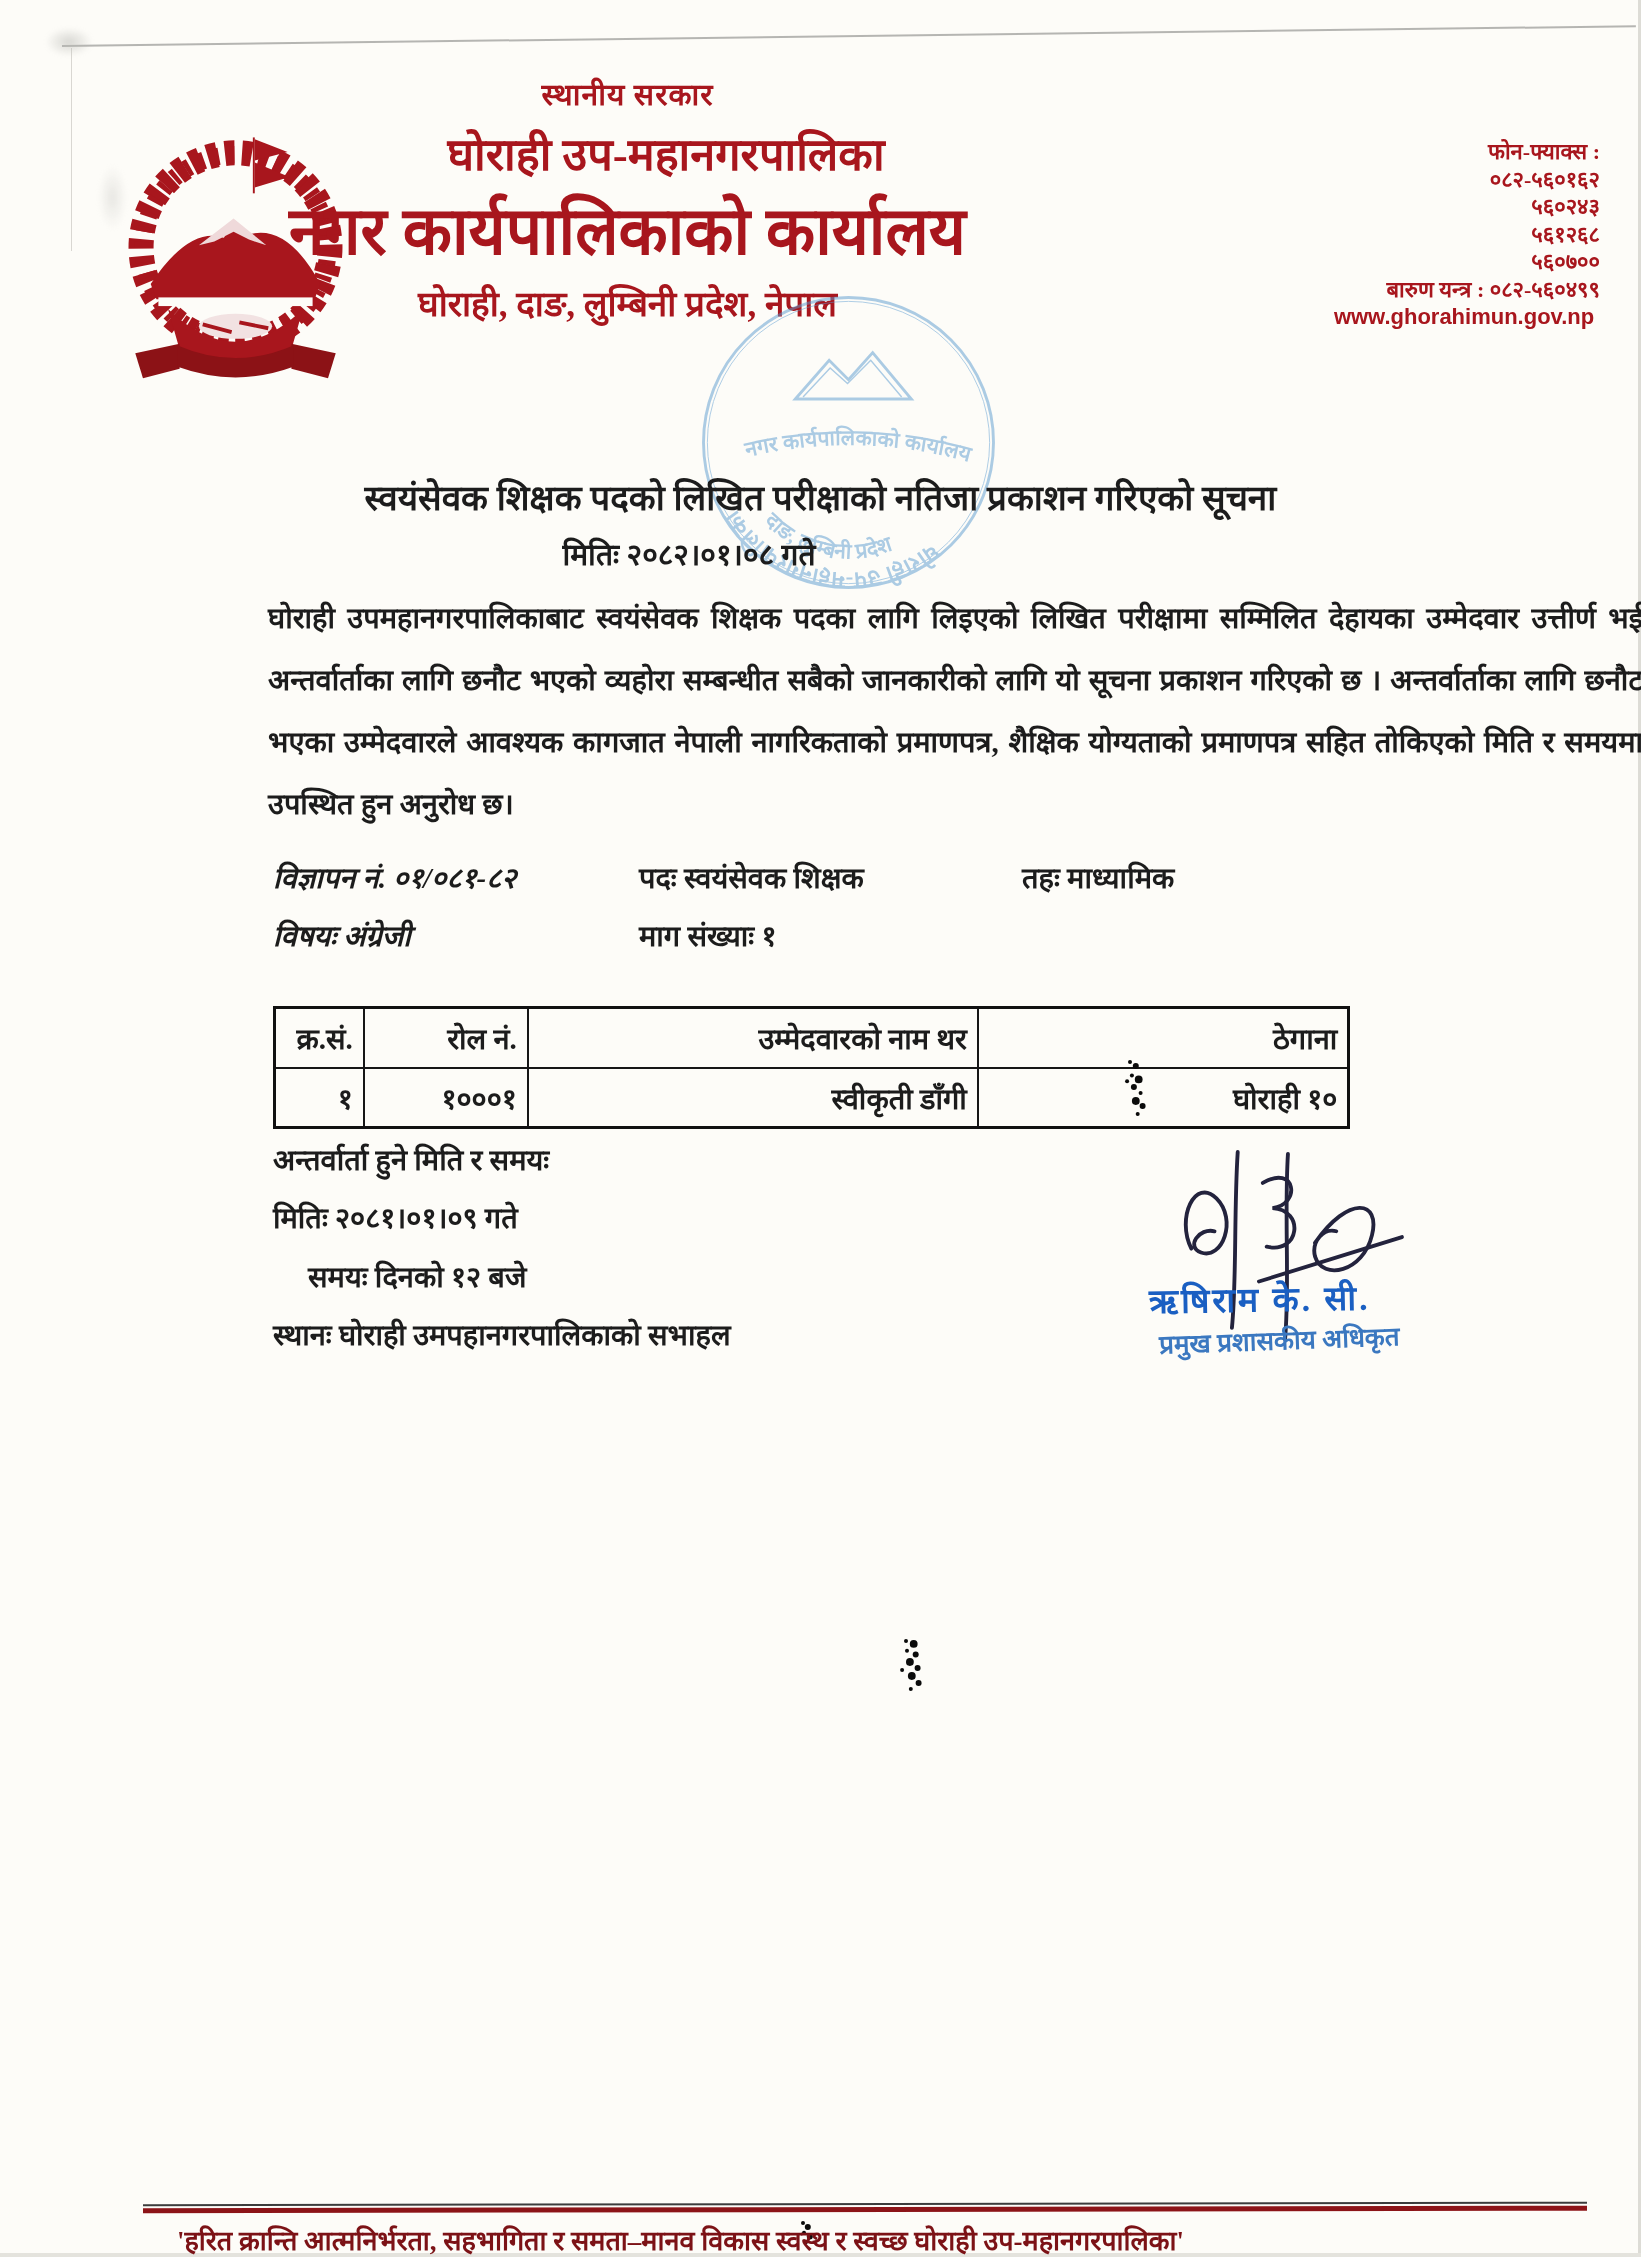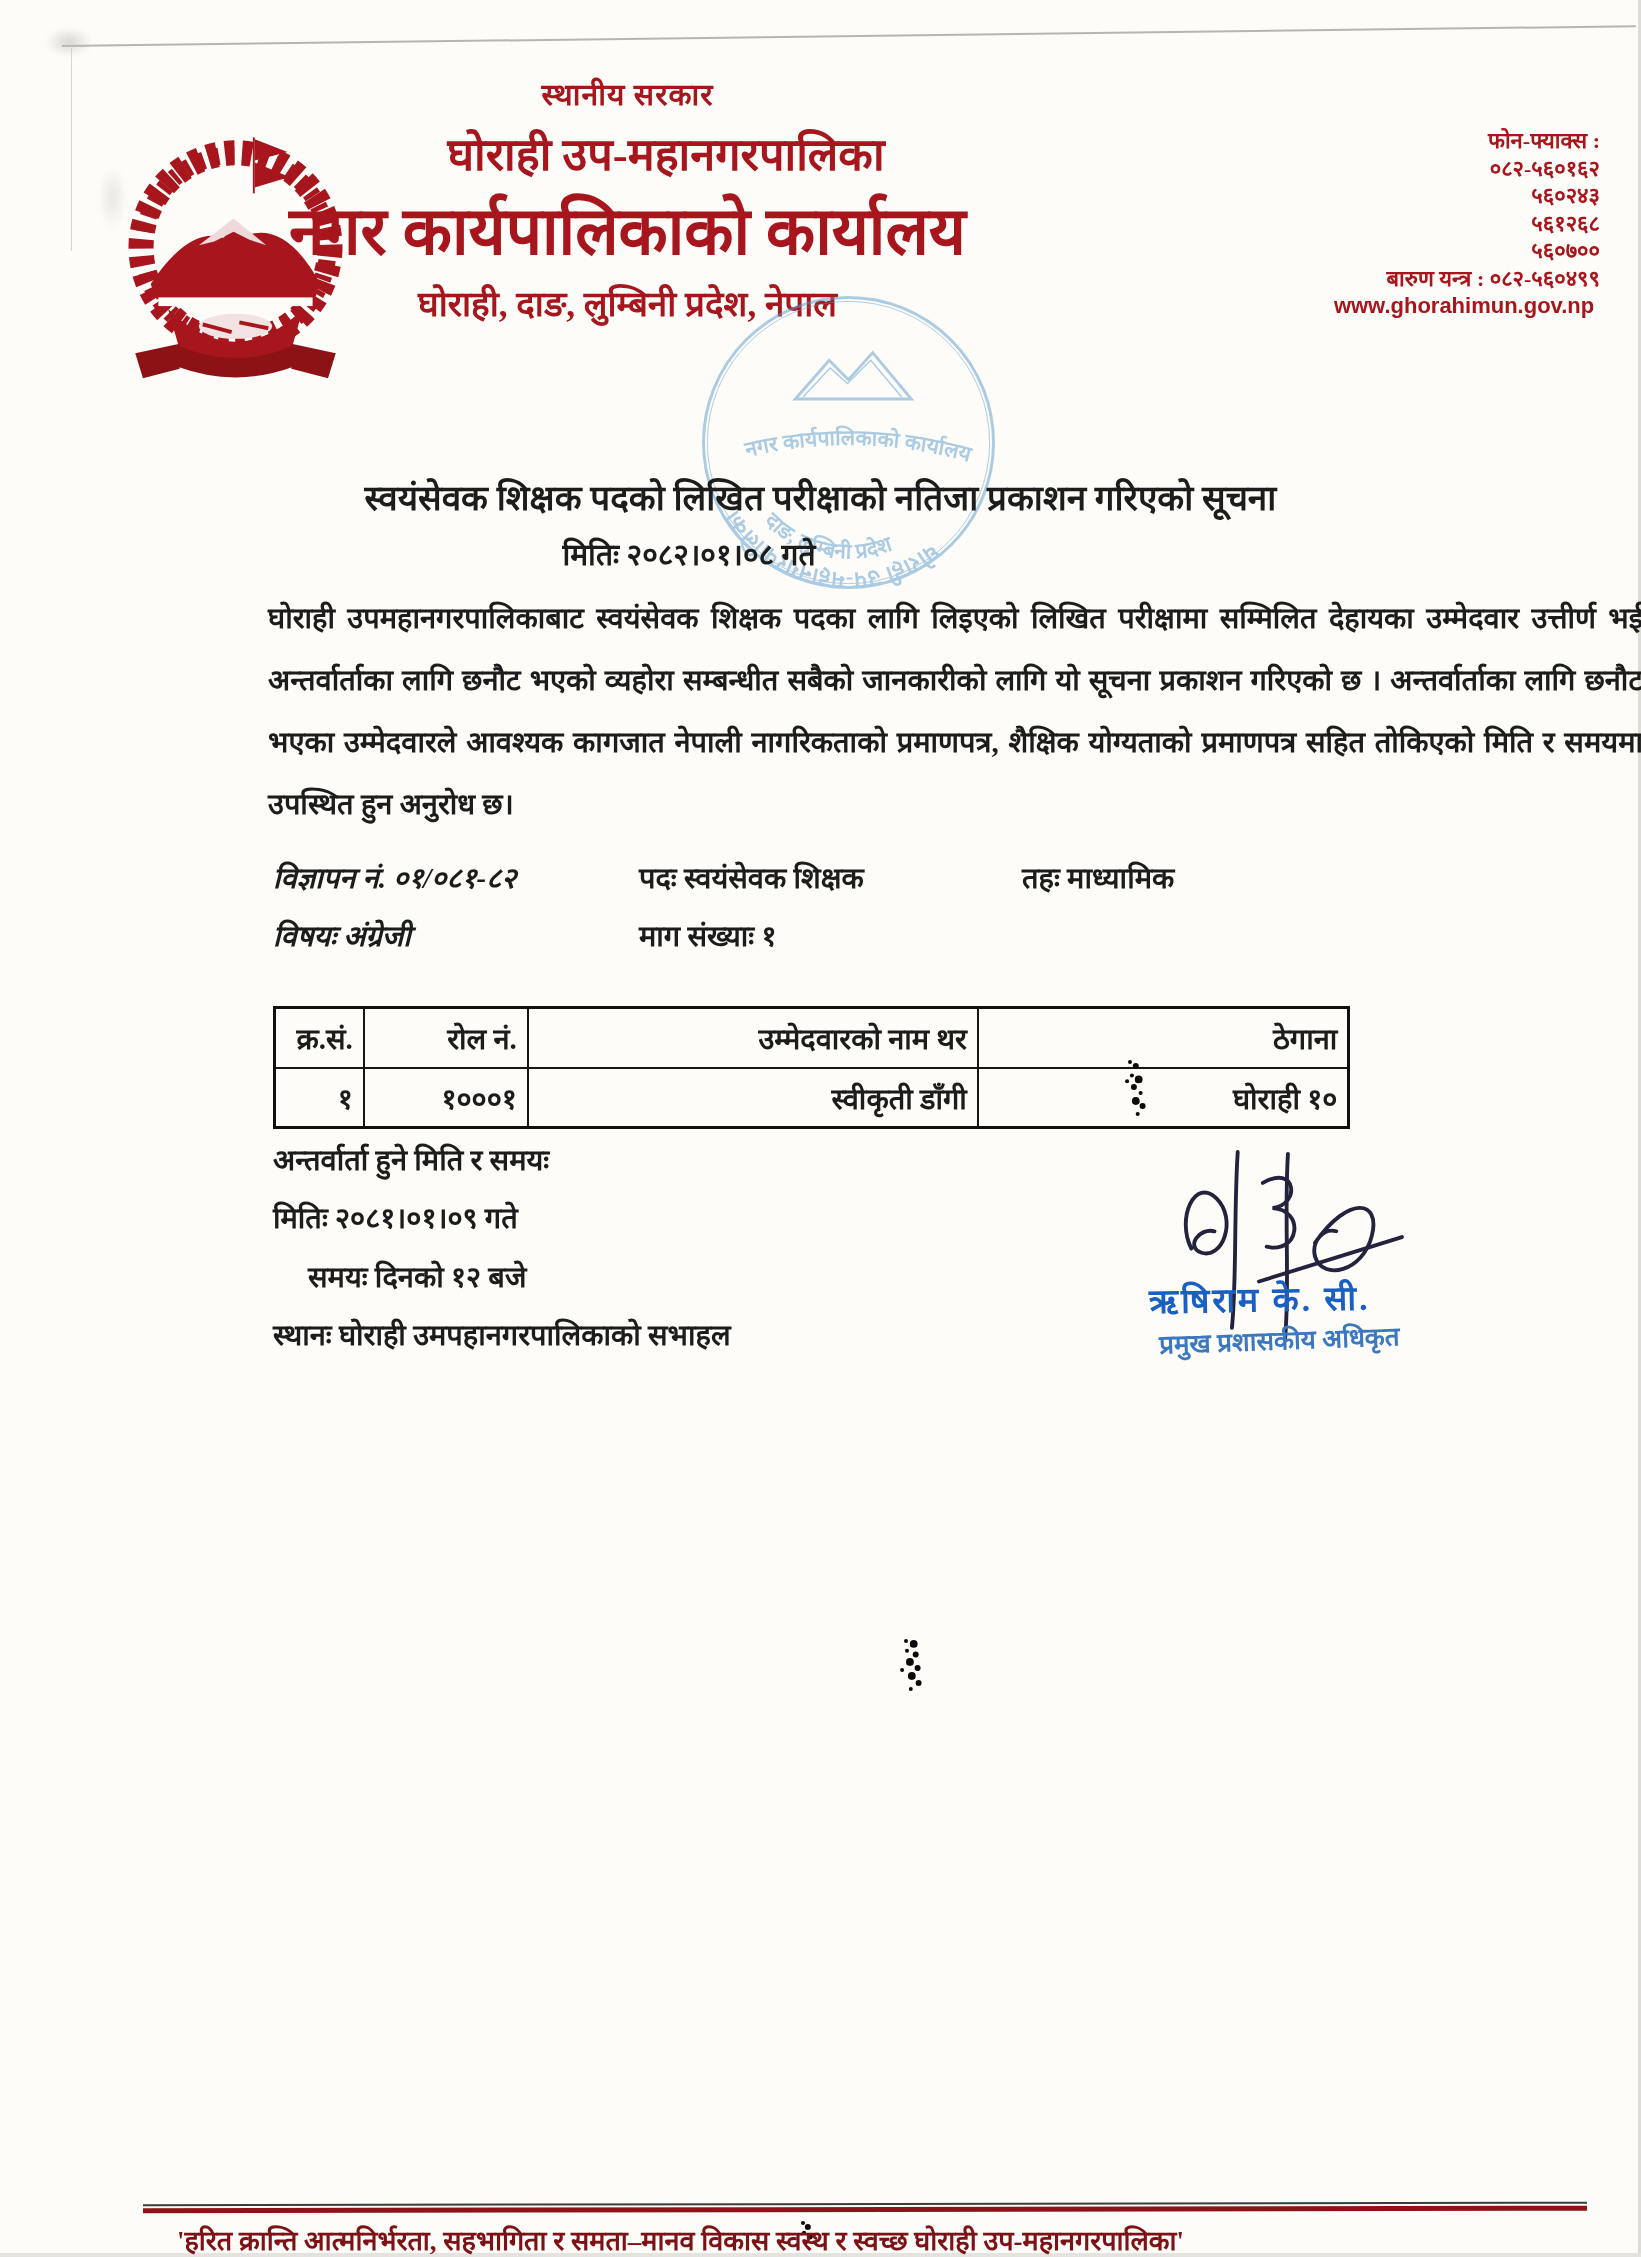--- a/index.html
+++ b/index.html
@@ -26,21 +26,21 @@
   .scan-bottom-edge{position:absolute;left:0;bottom:0;width:100%;height:3.9px;background:#e4e3dd;}
   .corner-smudge{position:absolute;left:35px;top:21px;width:68px;height:42px;background:radial-gradient(closest-side,#b9b9b4,transparent 70%);opacity:.55;filter:blur(1.9px);}
   .mid-smudge{position:absolute;left:93px;top:154px;width:39px;height:87px;background:radial-gradient(closest-side,#d4d3cf,transparent 75%);opacity:.5;filter:blur(1.9px);}
   
   .hdr-center{position:absolute;left:246px;top:73px;width:763px;text-align:center;color:var(--red);}
   .tagline{font-size:30px;font-weight:700;letter-spacing:1px;}
   .org{font-size:45px;font-weight:800;margin-top:7.7px;margin-left:77px;white-space:nowrap;}
   .office{font-size:64px;font-weight:800;margin-top:1.9px;white-space:nowrap;transform:scaleY(1.04);}
   .addr{font-size:35px;font-weight:800;margin-top:7.7px;white-space:nowrap;}
   .logo-wrap{position:absolute;left:108px;top:122px;width:255px;height:266px;}
-  .contact{position:absolute;right:41px;top:127px;width:386px;text-align:right;color:var(--red);font-weight:700;font-size:22px;line-height:27.5px;white-space:nowrap;}
+  .contact{position:absolute;right:41px;top:138px;width:386px;text-align:right;color:var(--red);font-weight:700;font-size:22px;line-height:27.5px;white-space:nowrap;}
   .contact .site{font-family:"Liberation Sans","DejaVu Sans",sans-serif;font-weight:600;font-size:22px;margin-right:5.8px;}
   
   .stamp{position:absolute;left:689px;top:283px;width:319px;height:319px;opacity:.5;filter:blur(0.4px);pointer-events:none;}
   
   .title{position:absolute;left:0;top:473px;width:1641px;text-align:center;font-size:35px;font-weight:700;}
   .dateline{position:absolute;left:0;top:533px;width:1378px;text-align:center;font-size:30px;font-weight:700;}
   .body-par{position:absolute;left:268px;top:587px;width:1375px;font-size:29px;font-weight:600;line-height:62px;text-align:justify;}
   .adrow{position:absolute;left:0;top:0;width:1641px;height:48px;}
   .adrow span{position:absolute;font-size:29px;font-weight:700;white-space:nowrap;}
   .row1{top:857px;}  .row2{top:915px;}

